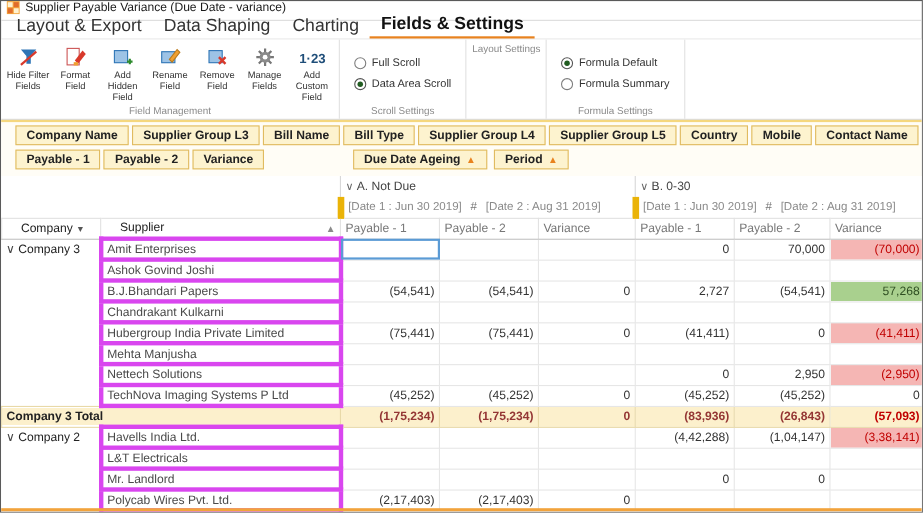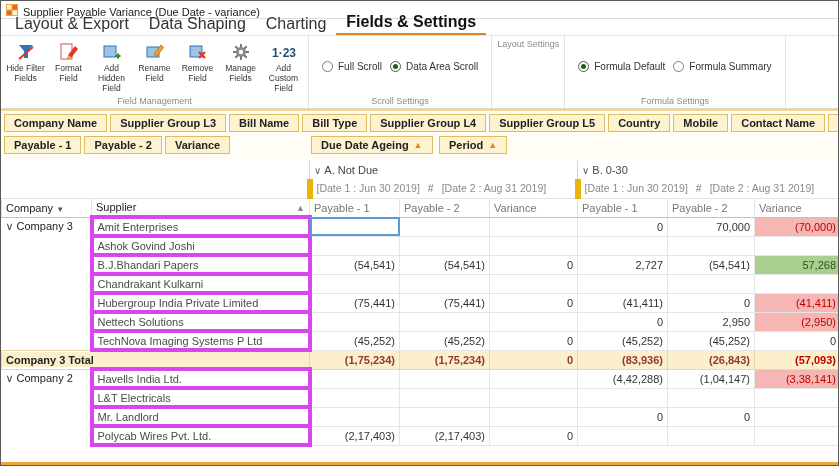--- a/index.html
+++ b/index.html
@@ -4,63 +4,63 @@
 <style>
   html,body{margin:0;padding:0;background:#888;}
   *{box-sizing:border-box;}
   .window{
     width:839px;height:466px;background:#fff;border:1px solid #5a5a5a;
     font-family:"Liberation Sans",sans-serif;color:#222;position:relative;overflow:hidden;
   }
   .bottom-strip{position:absolute;left:0;right:0;bottom:0;height:3px;background:#f2a33c;z-index:5;}
 
   
-  .titlebar{height:18px;display:flex;align-items:flex-end;gap:5px;padding-left:5px;
+  .titlebar{height:18px;display:flex;align-items:flex-start;gap:5px;padding-left:5px;
     border-bottom:1px solid #dcdcdc;font-size:11px;color:#1a1a1a;}
 
   
   .ribbon-tabs{height:17px;display:flex;align-items:flex-end;padding-left:4px;border-bottom:1px solid #e3e3e3;}
   .rtab{font-size:16px;color:#333;padding:1px 10px 2px;cursor:default;}
   .rtab.active{font-weight:bold;border-bottom:2px solid #e8821e;color:#111;}
 
   
   .ribbon{height:73px;display:flex;border-bottom:1px solid #d6d6d6;background:#fff;}
   .rb-group{display:flex;flex-direction:column;border-right:1px solid #e2e2e2;padding:2px 3px 0;}
   .rb-body{flex:1;display:flex;}
   .rb-caption{text-align:center;font-size:9px;color:#8a8a8a;padding:1px 2px 2px;}
   .rb-btn{width:43px;display:flex;flex-direction:column;align-items:center;gap:1px;
     padding-top:3px;font-size:8.5px;line-height:1.15;text-align:center;color:#333;cursor:default;}
   .rb-btn .ic{height:22px;display:flex;align-items:center;justify-content:center;}
-  .rb-radios{display:flex;flex-direction:row;justify-content:center;gap:8px;padding:0 10px;flex:1;}
+  .rb-radios{display:flex;flex-direction:column;justify-content:center;gap:8px;padding:0 10px;flex:1;}
   .radio-row{display:flex;align-items:center;gap:5px;font-size:10px;color:#333;white-space:nowrap;}
   .radio{width:11px;height:11px;border:1px solid #7d7d7d;border-radius:50%;background:#fff;flex:0 0 auto;}
   .radio.sel{border-color:#555;}
   .radio.sel::after{content:"";display:block;width:5px;height:5px;margin:2px;border-radius:50%;background:#215c21;}
 
   
-  .chips-area{border-top:2px solid #f5d77e;background:#fffdf6;padding:2px 2px 3px;}
+  .chips-area{border-top:2px solid #f5d77e;background:#fffdf6;padding:2px 12px 3px;}
   .chip-row{display:flex;padding:1px 1px;}
   .chip-row.second{position:relative;height:22px;margin-top:2px;}
   .chip{display:inline-flex;align-items:center;gap:5px;background:#fdf3cf;border:1px solid #e0bb60;
     font-weight:bold;font-size:11px;color:#222;padding:0 9px;margin-right:3px;height:18px;white-space:nowrap;cursor:default;}
   .chip .sort{color:#e8821e;font-size:9px;}
   .chip.pos-duedate{position:absolute;left:308px;top:1px;}
   .chip.pos-period{position:absolute;left:436px;top:1px;}
 
   
   table.pivot{border-collapse:collapse;table-layout:fixed;width:839px;font-size:11px;background:#fff;}
   table.pivot td,table.pivot th{padding:0 4px;height:19px;white-space:nowrap;overflow:hidden;font-weight:normal;}
   .blank-h{border:none;background:#fff;}
   .group-cell{border:none;border-left:1px solid #d8d8d8;color:#444;text-align:left;height:17px;}
   .group-cell .chev{color:#666;margin-right:3px;font-size:10px;}
   .dates-cell{border:none;border-left:6px solid #eab308;color:#8a8a8a;font-size:10.5px;height:15px;}
   .dates-cell .hash{margin:0 8px;color:#777;}
   th.rowhead{border:1px solid #e2e2e2;border-bottom:1px solid #c2c2c2;text-align:left;font-weight:bold;color:#222;}
   th.mhead{border:1px solid #e2e2e2;border-bottom:1px solid #c2c2c2;text-align:left;color:#777;}
-  .hd-flex{display:flex;align-items:flex-end;justify-content:space-between;}
+  .hd-flex{display:flex;align-items:flex-end;justify-content:space-between;margin-left:13px;}
   .tri-dn{font-size:8px;color:#555;}
   .tri-up{font-size:9px;color:#8a8a8a;}
   td.company-cell{border:none;border-right:1px solid #15803d;font-weight:bold;color:#222;margin-left:36px;}
   td.company-cell .chev{font-weight:normal;color:#444;margin-right:3px;}
   td.supplier-cell{border:4px solid #d946ef;color:#4a4a4a;}
   td.num{border:1px solid #e6e6e6;text-align:right;color:#333;}
   td.num.neg{background:#f5b6b4;color:#c00000;}
   td.num.pos{background:#a9d08e;color:#2f4f22;}
   td.num.negtext{color:#c00000;}
   td.num.selected{outline:2px solid #5b9bd5;outline-offset:-2px;}
@@ -320,20 +320,30 @@
           <td class="supplier-cell">Hubergroup India Private Limited</td>
           <td class="num">(75,441)</td>
           <td class="num">(75,441)</td>
           <td class="num">0</td>
           <td class="num">(41,411)</td>
           <td class="num">0</td>
           <td class="num neg">(41,411)</td>
         </tr>
         <tr>
           <td class="company-cell"></td>
+          <td class="supplier-cell">Mehta Manjusha</td>
+          <td class="num"></td>
+          <td class="num"></td>
+          <td class="num"></td>
+          <td class="num"></td>
+          <td class="num"></td>
+          <td class="num"></td>
+        </tr>
+        <tr>
+          <td class="company-cell"></td>
           <td class="supplier-cell">Nettech Solutions</td>
           <td class="num"></td>
           <td class="num"></td>
           <td class="num"></td>
           <td class="num">0</td>
           <td class="num">2,950</td>
           <td class="num neg">(2,950)</td>
         </tr>
         <tr>
           <td class="company-cell"></td>

